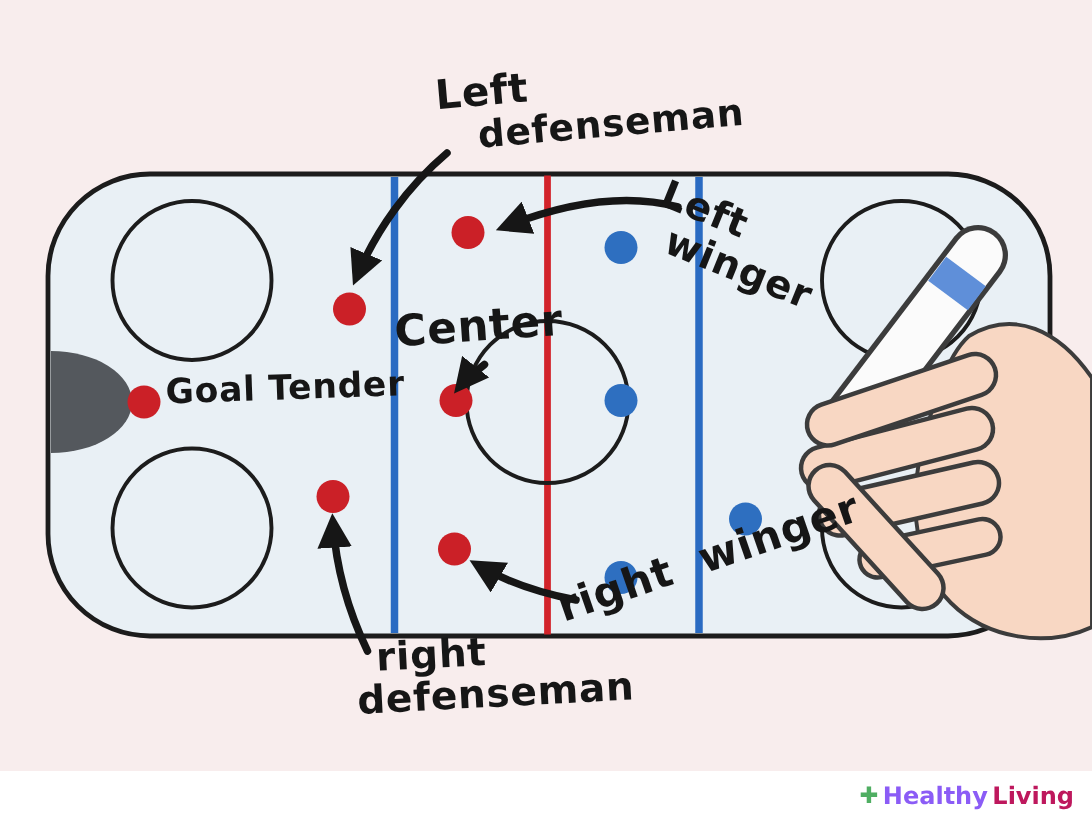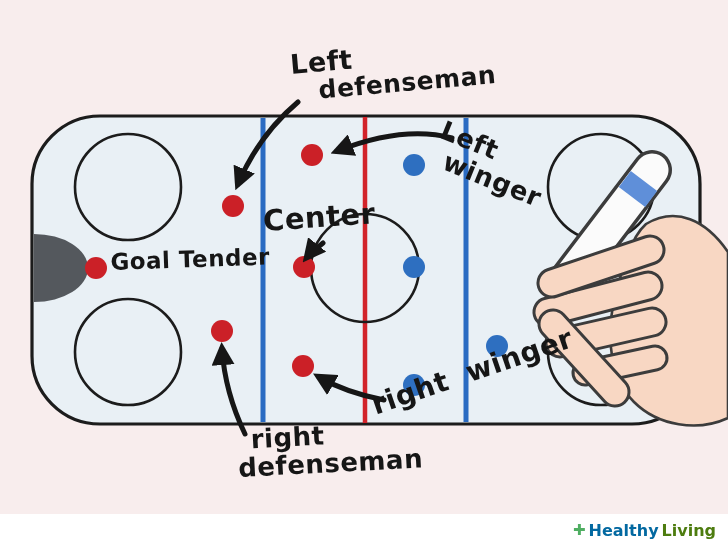--- a/index.html
+++ b/index.html
@@ -23,22 +23,22 @@
   #lbl-center{left:262px;top:206px;font-size:29px;transform:rotate(-4deg);}
   #lbl-goal{left:110px;top:250px;font-size:23px;transform:rotate(-2deg);}
   #lbl-right-def{left:236px;top:426px;font-size:26px;transform:rotate(-3deg);}
   #lbl-right-def .l1{margin-left:14px;}
   #lbl-right-def .l1,#lbl-right-def .l2{display:block;}
   #lbl-right-winger{left:368px;top:392px;font-size:28px;transform:rotate(-19deg);display:flex;gap:20px;}
   
   .logo{position:absolute;right:12px;bottom:6px;display:flex;align-items:center;gap:3px;
         font-size:16px;font-weight:700;}
   .logo .icon{color:#4fae62;font-size:15px;line-height:1;}
-  .logo .w1{color:#0369a1;}
-  .logo .w2{color:#4d7c0f;}
+  .logo .w1{color:#8b5cf6;}
+  .logo .w2{color:#be185d;}
 </style>
 </head>
 <body>
 
 <div class="stage">
 
   <svg class="scene" width="728" height="546" viewBox="0 0 728 546">
     <defs>
       <marker id="ah" viewBox="0 0 10 10" refX="7" refY="5" markerWidth="4.6" markerHeight="4.6" orient="auto-start-reverse">
         <path d="M0,0 L10,5 L0,10 Z" fill="#161616"></path>

